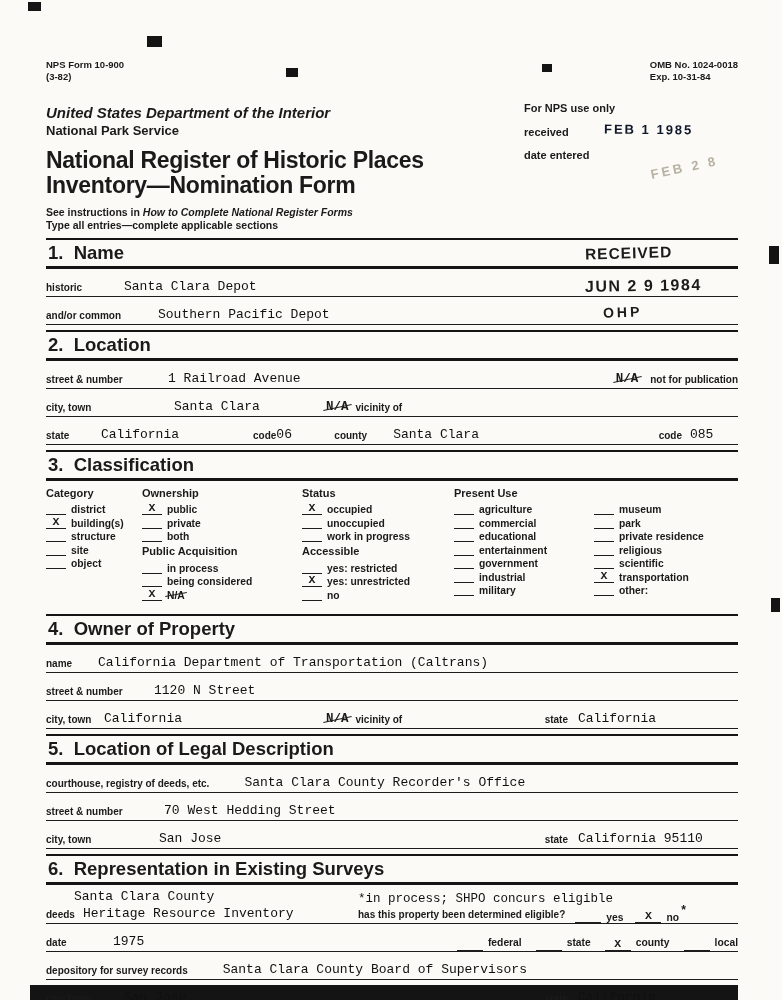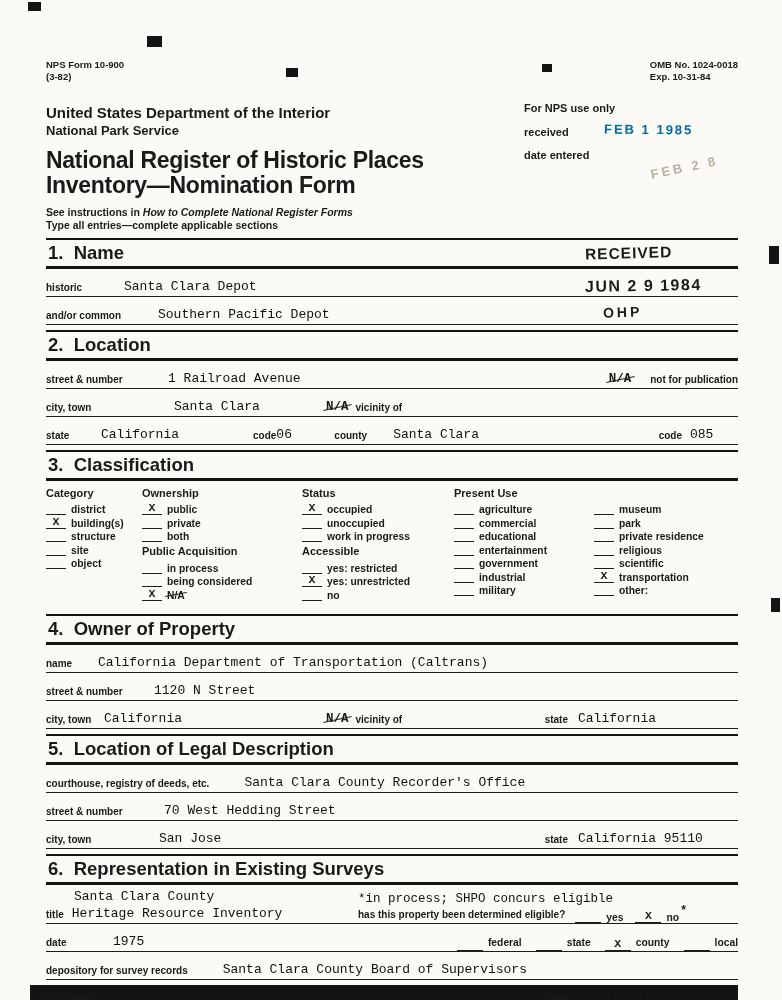--- a/index.html
+++ b/index.html
@@ -2,21 +2,21 @@
 <html><head>
 <meta charset="utf-8">
 <style>
   html,body{margin:0;padding:0;background:#d8d8d4;}
   .page{position:relative;width:782px;height:1000px;background:#fbfaf6;overflow:hidden;
         font-family:"Liberation Sans",sans-serif;color:#1a1a1a;}
   .artifact{position:absolute;background:#141414;}
   .content{position:absolute;left:46px;top:36px;width:692px;}
   .topmeta{display:flex;justify-content:space-between;margin-top:23px;}
   .small{font-size:9.5px;font-weight:bold;line-height:1.3;}
-  .dept{font-size:15px;font-weight:bold;margin-top:20px;}
+  .dept{font-size:15px;font-weight:bold;margin-top:20px;font-style:italic;}
   .agency{font-size:13px;font-weight:bold;margin-top:2px;}
   .bigtitle{font-size:23px;font-weight:bold;line-height:1.1;margin-top:10px;letter-spacing:-0.3px;}
   .instr{font-size:10.5px;font-weight:bold;margin-top:8px;line-height:1.25;}
   .instr2{font-size:10.5px;font-weight:bold;line-height:1.25;}
   .booktitle{font-style:italic;}
   .sec-title{font-size:18.5px;font-weight:bold;white-space:pre;border-top:2.5px solid #151515;
              border-bottom:3px solid #151515;padding:2px 2px;margin-top:5px;}
   .frow{display:flex;align-items:flex-end;height:27px;border-bottom:1.6px solid #1c1c1c;}
   .lbl{font-size:10px;font-weight:bold;white-space:nowrap;padding-bottom:3px;}
   .val{font-family:"Liberation Mono",monospace;font-size:13px;white-space:nowrap;padding-bottom:2px;color:#101010;}
@@ -38,21 +38,21 @@
   .s6top{display:flex;align-items:flex-end;border-bottom:1.6px solid #1c1c1c;padding-top:4px;}
   .s6left{width:312px;}
   .s6right{flex:1;}
   .s6line{height:17px;display:flex;align-items:flex-end;}
   .valsm{font-family:"Liberation Mono",monospace;font-size:12.5px;white-space:nowrap;color:#101010;}
   .sup{font-family:"Liberation Mono",monospace;font-size:12px;font-weight:bold;position:relative;top:-5px;margin-left:1px;}
   .npsuse{position:absolute;left:524px;top:102px;width:190px;}
   .npsuse .l1{font-size:11px;font-weight:bold;}
   .npsuse .l2{font-size:11px;font-weight:bold;margin-top:12px;}
   .npsuse .l3{font-size:11px;font-weight:bold;margin-top:11px;}
-  .stamp-received-date{position:absolute;left:604px;top:122px;color:#0369a1;font-size:13px;
+  .stamp-received-date{position:absolute;left:604px;top:122px;color:#0f172a;font-size:13px;
       font-weight:bold;letter-spacing:2px;transform:rotate(0.5deg);}
   .stamp-entered-date{position:absolute;left:650px;top:160px;color:#b7b1a2;font-size:13px;
       font-weight:bold;letter-spacing:3px;transform:rotate(-12deg);}
   .bigstamp{position:absolute;left:585px;top:244px;color:#1d1b1a;}
   .bigstamp .r1{font-size:15.5px;font-weight:bold;letter-spacing:1px;transform:rotate(-1.5deg);}
   .bigstamp .r2{font-size:16px;font-weight:bold;letter-spacing:1.5px;margin-top:15px;transform:rotate(-1deg);}
   .bigstamp .r3{font-size:14px;font-weight:bold;letter-spacing:3px;margin-top:8px;margin-left:18px;transform:rotate(-2deg);}
 </style>
 </head>
 <body>
@@ -114,21 +114,21 @@
       <span class="val">Southern Pacific Depot</span>
       <span class="spacer"></span>
     </div>
 
     <div class="sec-title">2.  Location</div>
     <div class="frow">
       <span class="lbl" style="width:100px">street &amp; number</span>
       <span class="val" style="margin-left:22px">1 Railroad Avenue</span>
       <span class="spacer"></span>
       <span class="na">N/A</span>
-      <span class="lbl" style="margin-left:17px">not for publication</span>
+      <span class="lbl" style="margin-left:10px">not for publication</span>
     </div>
     <div class="frow">
       <span class="lbl" style="width:100px">city, town</span>
       <span class="val" style="margin-left:28px;width:150px">Santa Clara</span>
       <span class="na">N/A</span>
       <span class="lbl" style="margin-left:5px">vicinity of</span>
       <span class="spacer"></span>
     </div>
     <div class="frow">
       <span class="lbl" style="width:55px">state</span>
@@ -332,21 +332,21 @@
       <span class="val" style="margin-left:10px;width:160px">California 95110</span>
     </div>
 
     <div class="sec-title">6.  Representation in Existing Surveys</div>
     <div class="s6top">
       <div class="s6left">
         <div class="s6line">
             <span class="val" style="margin-left:28px">Santa Clara County</span>
           </div>
         <div class="s6line">
-          <span class="lbl">title</span>
+          <span class="lbl">deeds</span>
           <span class="val" style="margin-left:8px">Heritage Resource Inventory</span>
         </div>
       </div>
       <div class="s6right">
         <div class="s6line">
             <span class="valsm">*in process; SHPO concurs eligible</span>
           </div>
         <div class="s6line">
           <span class="lbl">has this property been determined eligible?</span>
           <span class="cline" style="width:26px;margin-left:10px"></span>

